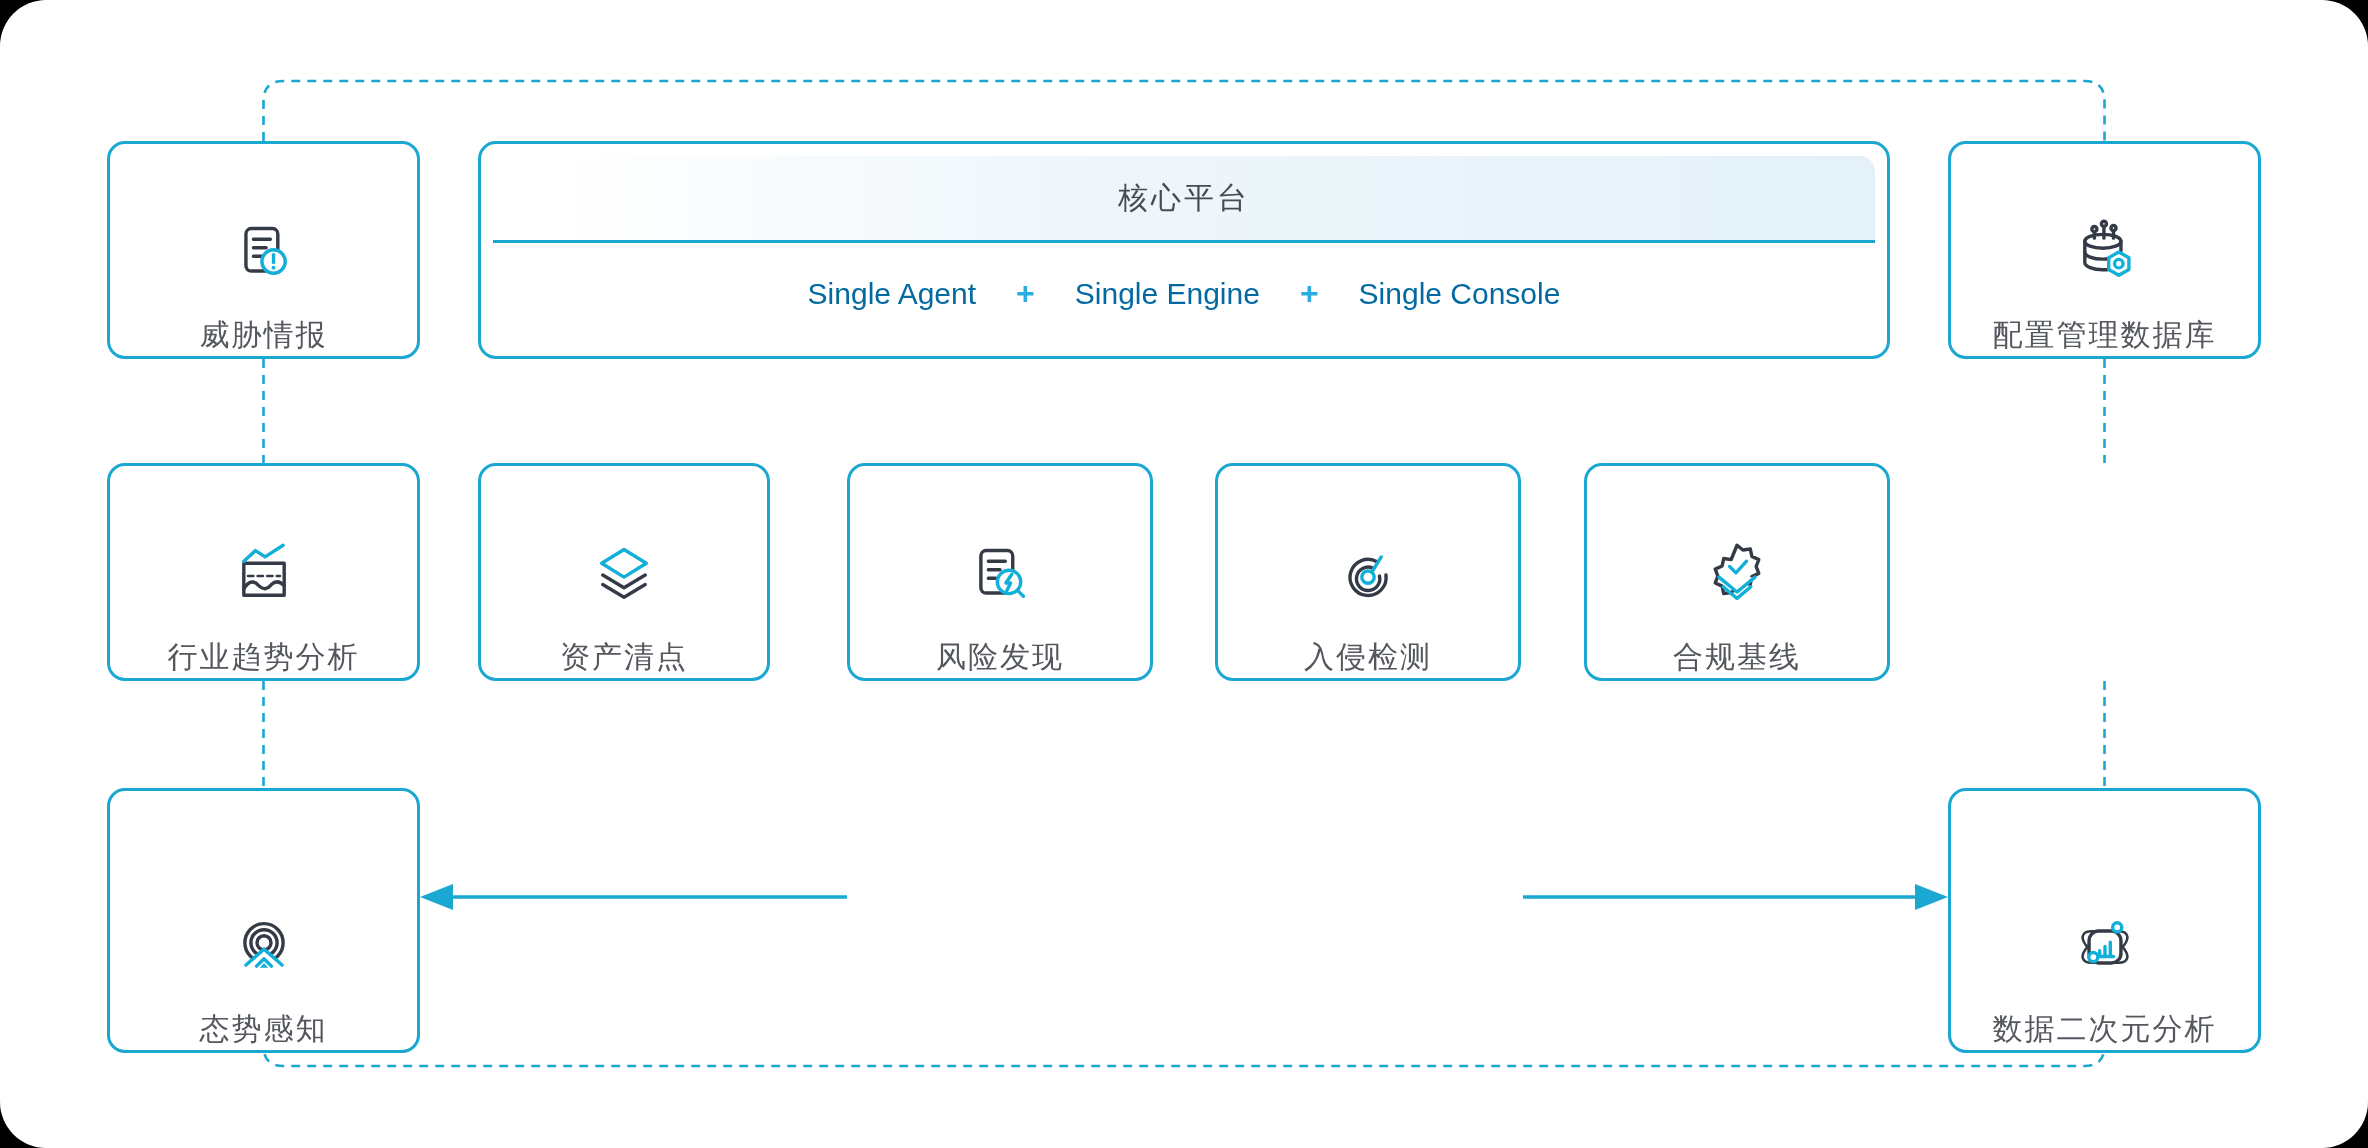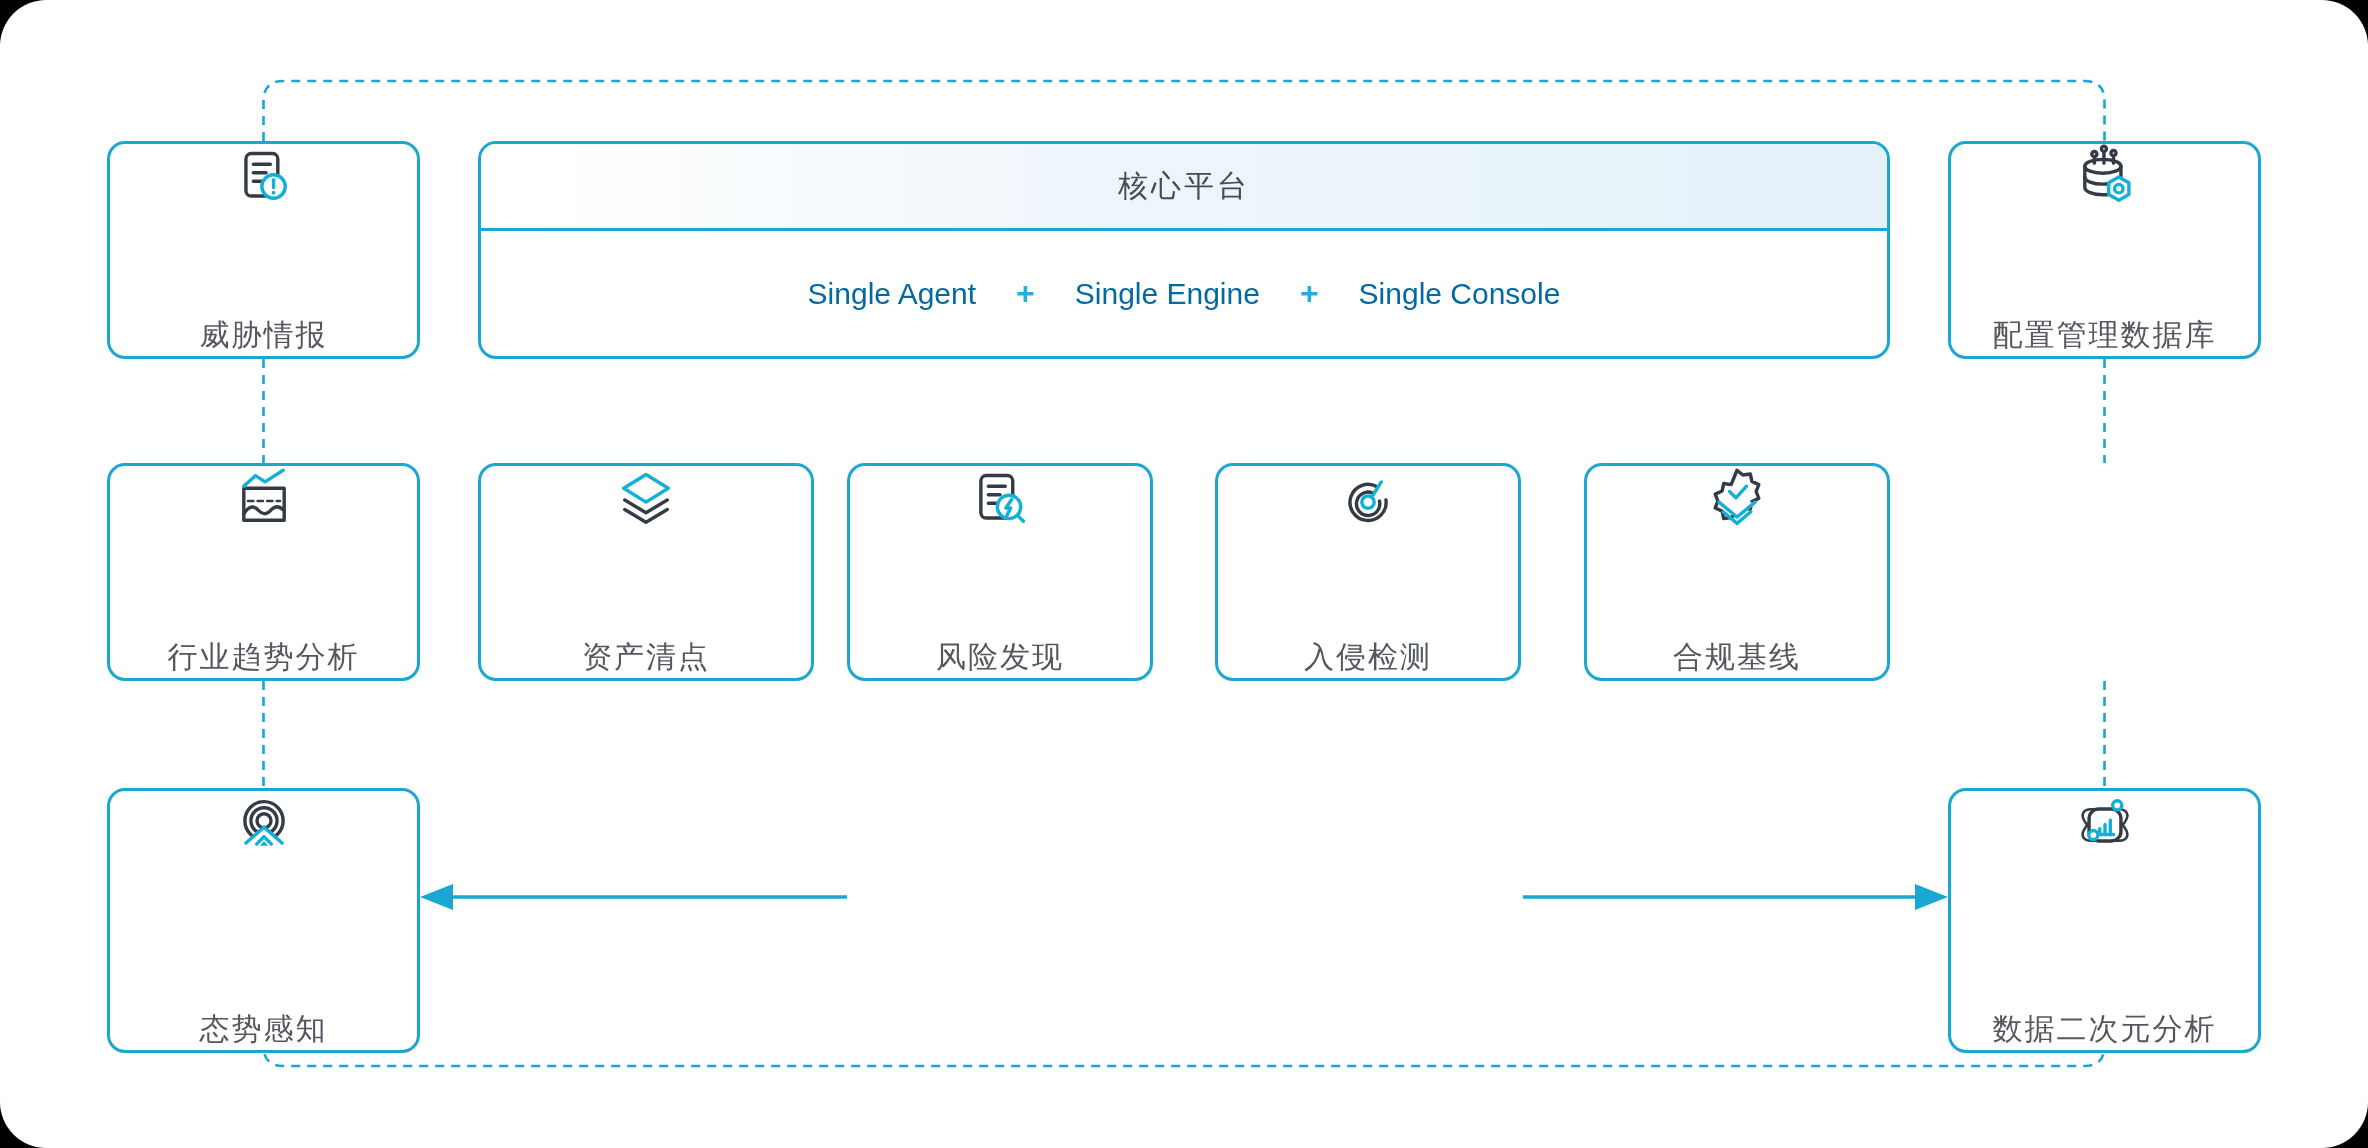--- a/index.html
+++ b/index.html
@@ -4,42 +4,42 @@
 <style>
   html,body{margin:0;padding:0;background:#000;}
   .canvas{
     position:relative;width:2368px;height:1148px;background:#ffffff;
     border-radius:46px;overflow:hidden;
     font-family:"Liberation Sans","DejaVu Sans",sans-serif;
   }
   .connector-layer{position:absolute;left:0;top:0;width:2368px;height:1148px;z-index:0;}
   .card{
     position:absolute;background:#fff;border:3px solid #1aa7d2;border-radius:18px;
-    display:flex;flex-direction:column;align-items:center;justify-content:space-between;
+    display:flex;flex-direction:column;align-items:center;justify-content:flex-end;
     gap:28px;z-index:1;box-sizing:border-box;
   }
   .card .label{font-size:30px;color:#54585e;letter-spacing:2px;white-space:nowrap;}
   .icon{width:68px;height:68px;display:block;}
   
   .r1{top:141px;height:218px;}
   .r2{top:463px;height:218px;}
   .r3{top:788px;height:265px;}
   .col-left{left:107px;width:313px;}
   .col-right{left:1948px;width:313px;}
-  .core-card{left:478px;width:1412px;padding:0;gap:0;align-items:stretch;justify-content:flex-start;text-align:right;}
+  .core-card{left:478px;width:1412px;padding:12px;gap:0;align-items:stretch;justify-content:flex-start;text-align:right;}
   .core-header{
     height:84px;display:flex;align-items:center;justify-content:center;
     background:linear-gradient(90deg,#ffffff 4%,#eef6fb 45%,#e4f1f9 100%);
     border-bottom:3px solid #1aa7d2;border-radius:15px 15px 0 0;
   }
   .core-title{font-size:30px;color:#444c54;letter-spacing:3px;}
   .core-body{flex:1;display:flex;align-items:center;justify-content:center;gap:40px;}
   .core-item{font-size:30px;color:#0369a1;}
   .core-plus{font-size:32px;color:#2aabe2;font-weight:bold;}
-  .m0{left:478px;width:336px;}
+  .m0{left:478px;width:292px;}
   .m1{left:847px;width:306px;}
   .m2{left:1215px;width:306px;}
   .m3{left:1584px;width:306px;}
   .ext-card{left:845px;width:680px;}
   
   .sd{stroke:#343b46;stroke-width:3.2;fill:none;stroke-linecap:round;stroke-linejoin:round;}
   .sc{stroke:#12afd8;stroke-width:3.2;fill:none;stroke-linecap:round;stroke-linejoin:round;}
   .scw{stroke:#12afd8;stroke-width:3.2;fill:#ffffff;stroke-linecap:round;stroke-linejoin:round;}
   .sdw{stroke:#343b46;stroke-width:3.2;fill:#ffffff;stroke-linecap:round;stroke-linejoin:round;}
   .thin{stroke-width:2.4;}

